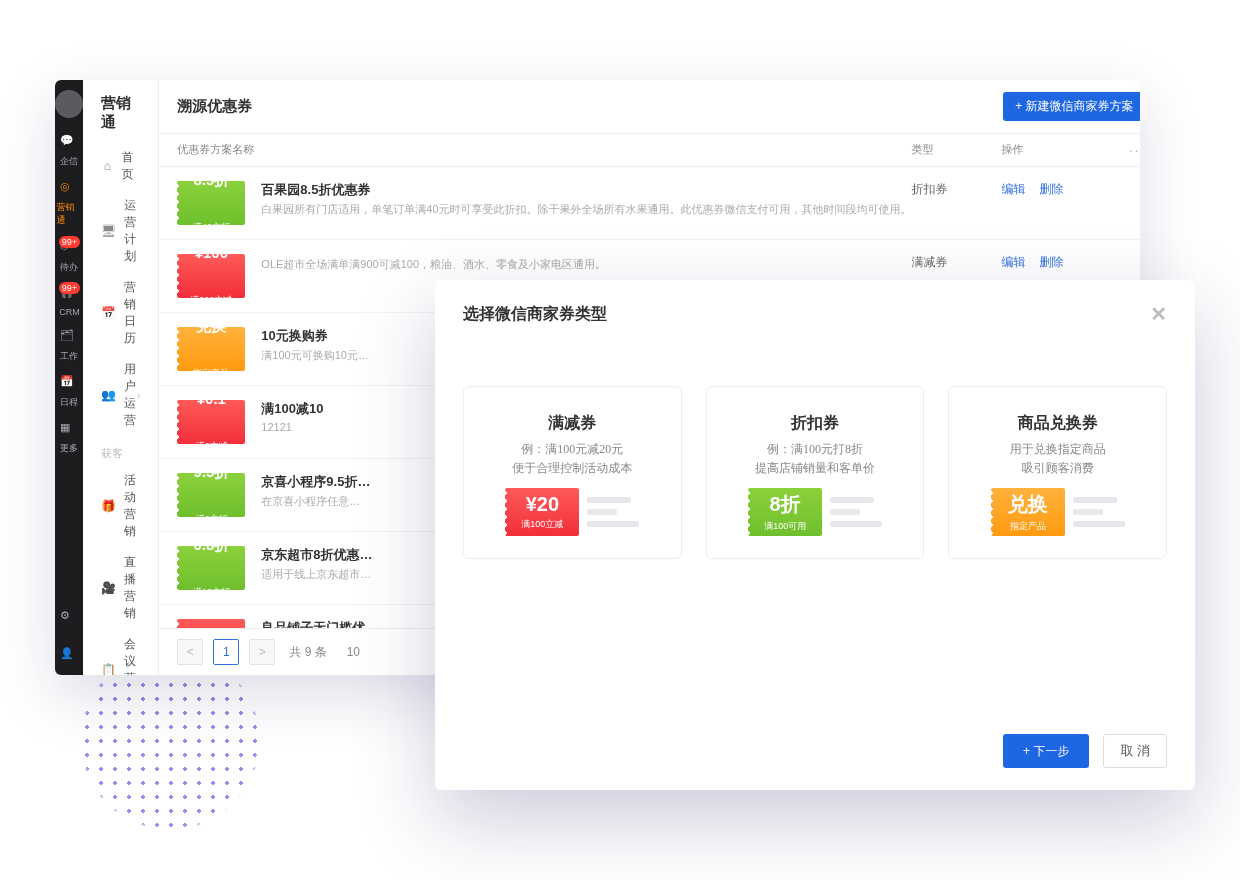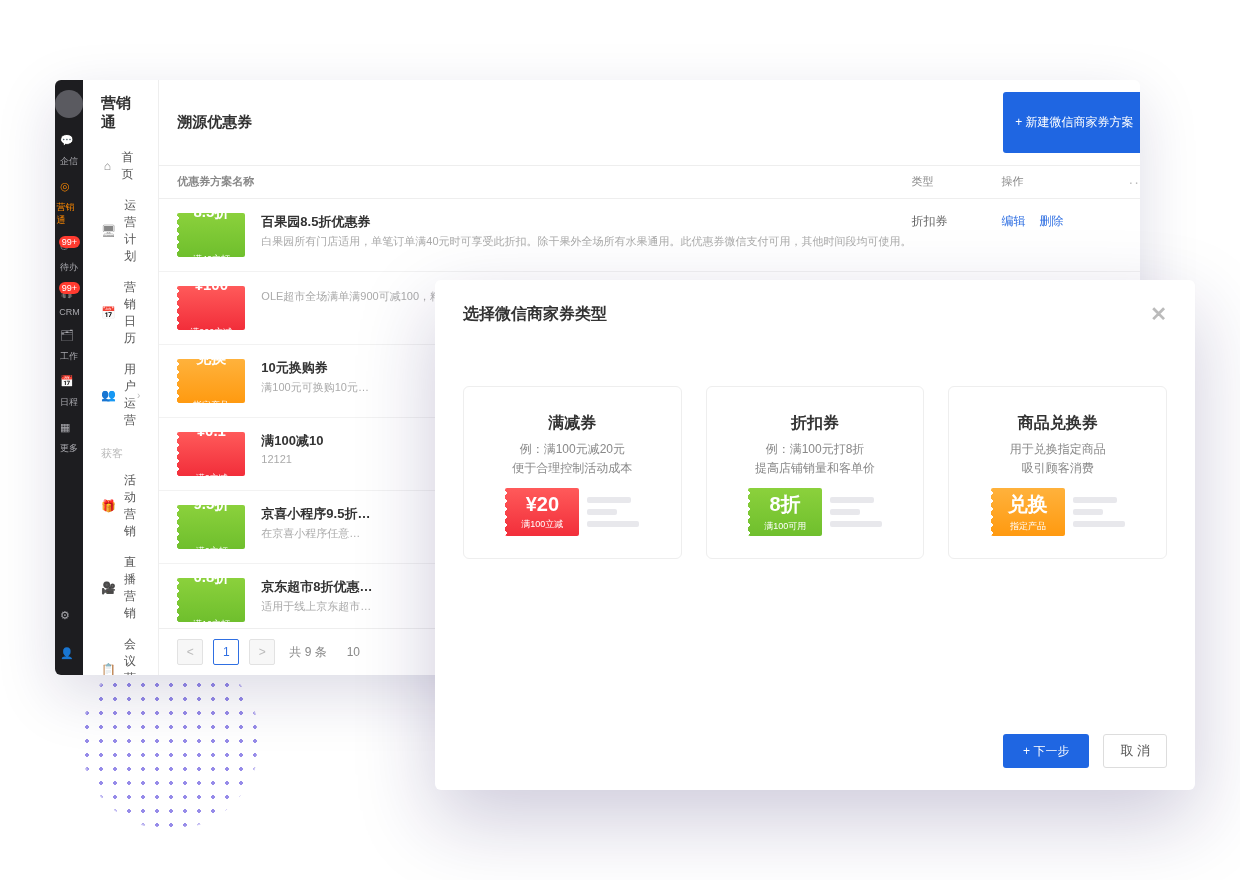--- a/index.html
+++ b/index.html
@@ -41,25 +41,25 @@
   .side-group-label { font-size:11px; color:#bbb; padding:10px 18px 4px; }
   .side-item { display:flex; align-items:center; padding:7px 18px; font-size:12px; color:#555; cursor:pointer; }
   .side-item .mi { width:16px; height:16px; margin-right:8px; display:inline-flex; align-items:center; justify-content:center; color:#888; }
   .side-item .chev { margin-left:auto; color:#bbb; font-size:10px; }
 
   
   .main { flex:1; display:flex; flex-direction:column; }
   .main-head { display:flex; align-items:center; padding:12px 18px; border-bottom:1px solid #eee; }
   .main-title { font-size:15px; font-weight:600; }
   .main-head .spacer { flex:1; }
-  .primary-btn { background:#1f66e2; color:#fff; border:none; border-radius:3px; padding:22px 12px; font-size:12px; cursor:pointer; }
+  .primary-btn { background:#1f66e2; color:#fff; border:none; border-radius:3px; padding:6px 12px; font-size:12px; cursor:pointer; }
   .primary-btn::before { content:"+ "; }
 
   .table-head { display:flex; font-size:11px; color:#888; border-bottom:1px solid #eee; padding:8px 18px; }
-  .th-name { flex:1;font-weight:bold; }
+  .th-name { flex:1; }
   .th-type { width:90px; }
   .th-ops  { width:120px; }
   .th-menu { width:24px; text-align:right; color:#bbb; font-size:14px; letter-spacing:1px;}
 
   .rows { flex:1; overflow:auto; }
   .row { display:flex; align-items:flex-start; padding:14px 18px; border-bottom:1px solid #f2f2f2; }
   .coupon-tile { width:68px; height:44px; border-radius:2px; color:#fff; display:flex; flex-direction:column; align-items:center; justify-content:center; position:relative; margin-right:16px; flex-shrink:0;gap:31px;}
   
   .coupon-tile::before { content:""; position:absolute; left:-3px; top:0; bottom:0; width:6px;
     background: radial-gradient(circle at 3px 5px, #fff 2px, transparent 2px); background-size:6px 8px;}
@@ -91,21 +91,21 @@
     background:#fff; border-radius:6px; box-shadow: 0 30px 80px rgba(30,20,90,.22);
     padding:22px 28px;
     display:flex; flex-direction:column;
   }
   .modal-head { display:flex; align-items:center; }
   .modal-title { font-size:16px; font-weight:700; }
   .modal-close { margin-left:auto; font-size:20px; color:#bbb; cursor:pointer; font-weight:700;}
   .card-row { display:flex; gap:24px; margin-top:60px; }
   .type-card { flex:1; border:1px solid #eee; border-radius:6px; padding:26px 16px 22px; text-align:center; cursor:pointer;}
   .tc-title { font-size:16px; font-weight:700; }
-  .tc-sub { font-size:12px; color:#888; line-height:1.6; margin-top:6px; height:34px;}
+  .tc-sub { font-size:12px; color:#888; line-height:1.6; margin-top:6px; height:34px;font-family:Liberation Serif, serif;}
   .tc-sample { display:flex; align-items:center; justify-content:center; gap:8px; margin-top:14px;}
   .tc-tile { width:74px; height:48px; border-radius:2px; color:#fff; display:flex; flex-direction:column; align-items:center; justify-content:center; position:relative;}
   .tc-tile::before { content:""; position:absolute; left:-3px; top:0; bottom:0; width:6px;
     background: radial-gradient(circle at 3px 5px, #fff 2px, transparent 2px); background-size:6px 8px;}
   .tc-l1 { font-size:20px; font-weight:700;}
   .tc-l2 { font-size:10px; margin-top:1px; transform:scale(.9);}
   .tc-lines { display:flex; flex-direction:column; gap:6px; align-items:flex-start;}
   .tc-line { height:6px; background:#e8e8ec; border-radius:2px;}
   .tc-line.a{ width:44px;} .tc-line.b{ width:30px;} .tc-line.c{ width:52px;}
   .modal-foot { margin-top:auto; display:flex; justify-content:flex-end; gap:14px;}

